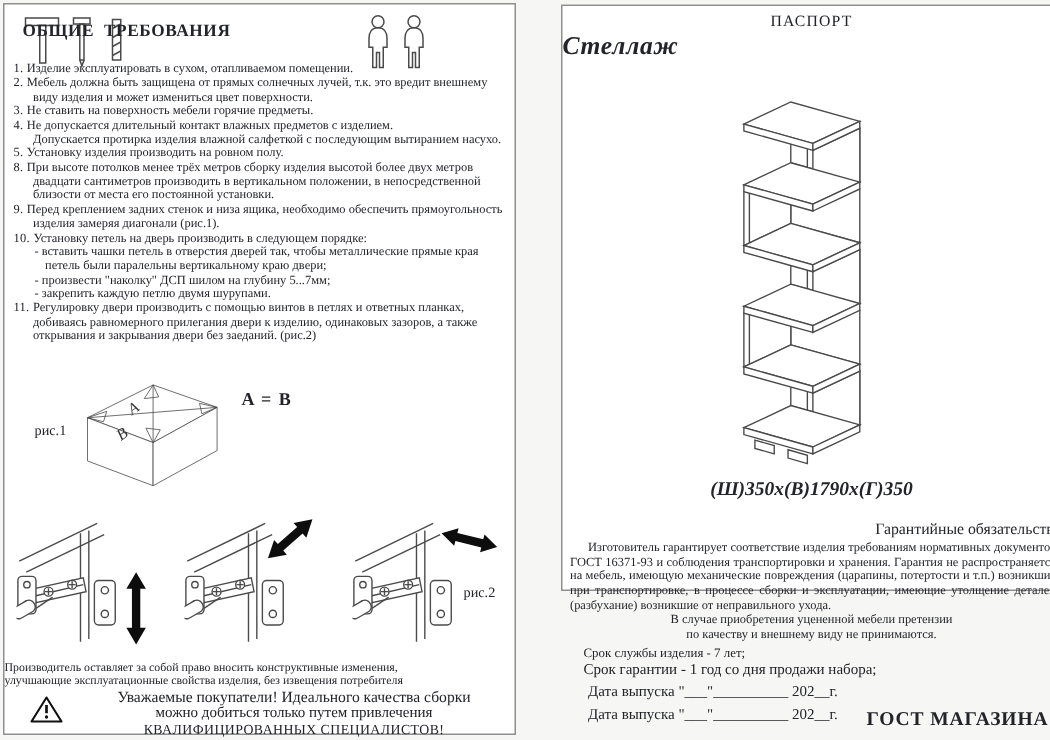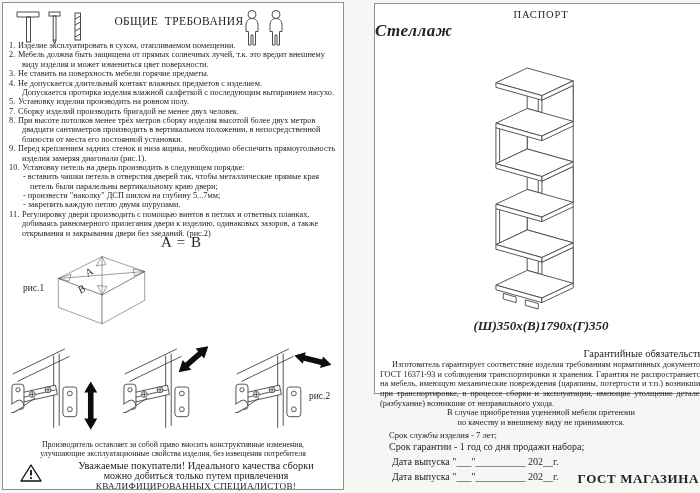--- a/index.html
+++ b/index.html
@@ -7,42 +7,42 @@
     width:700px;height:493px;position:relative;overflow:hidden;
     background:#f6f6f4;
     font-family:"Liberation Serif","DejaVu Serif",serif;
     color:#22242a;
   }
   .panel{position:absolute;background:#fff;border:1px solid #8f8f8f;box-sizing:border-box}
   #left-panel{left:2px;top:2px;width:342px;height:488px}
   #right-panel{left:374px;top:3px;width:334px;height:391px}
 
   
-  .lp-title{position:absolute;left:12px;right:0;top:12px;text-align:center;
-    font-weight:normal;font-size:11.5px;white-space:pre;letter-spacing:.4px}
+  .lp-title{position:absolute;left:12px;right:0;top:12px;
+    font-weight:bold;font-size:11.5px;white-space:pre;letter-spacing:.4px}
   #tools-icon{position:absolute;left:10px;top:3px}
   #persons-icon{position:absolute;left:238px;top:6px}
 
   #req-list{position:absolute;left:6px;right:3px;top:38px;font-size:8.3px;line-height:1.13}
   .req-item{padding-left:13px;text-indent:-13px}
   .req-text{white-space:pre-line}
   .req-num{letter-spacing:.2px}
   .req-sub{padding-left:21px;text-indent:-7px}
 
   #fig1-box{position:absolute;left:50px;top:246px}
   #fig1-label{position:absolute;left:20px;top:280px;font-size:9.5px}
-  #fig1-formula{position:absolute;left:158px;top:231px;font-size:15px;font-weight:normal;letter-spacing:1px}
+  #fig1-formula{position:absolute;left:158px;top:256px;font-size:12px;font-weight:bold;letter-spacing:1px}
 
   .hinge-fig{position:absolute;top:336px}
   #hinge-1{left:8px}
   #hinge-2{left:120px}
   #hinge-3{left:232px}
   #fig2-label{position:absolute;left:306px;top:388px;font-size:9.5px}
 
-  #manufacturer-note{position:absolute;left:0;right:0;top:437px;text-align:center;
+  #manufacturer-note{position:absolute;left:0;right:0;top:437px;text-align:left;
     font-size:7.9px;line-height:1.2}
   #warning-triangle{position:absolute;left:17px;top:460px}
   #customer-notice{position:absolute;left:52px;right:6px;top:457px;text-align:center;line-height:1.08}
   .notice-l1{font-size:10.4px}
   .notice-l2{font-size:10px}
   .notice-l3{font-size:9.2px;letter-spacing:.3px}
 
   
   .rp-header{position:absolute;left:0;right:0;top:5px;text-align:center;font-size:10.5px;letter-spacing:.8px}
   .rp-name{position:absolute;left:0;right:0;top:17px;text-align:left;
@@ -125,21 +125,20 @@
     </g>
   </svg>
 
   <div id="req-list">
       <div class="req-item"><span class="req-num">1. </span><span class="req-text">Изделие эксплуатировать в сухом, отапливаемом помещении.</span></div>
       <div class="req-item"><span class="req-num">2. </span><span class="req-text">Мебель должна быть защищена от прямых солнечных лучей, т.к. это вредит внешнему виду изделия и может измениться цвет поверхности.</span></div>
       <div class="req-item"><span class="req-num">3. </span><span class="req-text">Не ставить на поверхность мебели горячие предметы.</span></div>
       <div class="req-item"><span class="req-num">4. </span><span class="req-text">Не допускается длительный контакт влажных предметов с изделием.
 Допускается протирка изделия влажной салфеткой с последующим вытиранием насухо.</span></div>
       <div class="req-item"><span class="req-num">5. </span><span class="req-text">Установку изделия производить на ровном полу.</span></div>
-      <div class="req-item"><span class="req-num">7. </span><span class="req-text">Сборку изделий производить бригадой не менее двух человек.</span></div>
       <div class="req-item"><span class="req-num">8. </span><span class="req-text">При высоте потолков менее трёх метров сборку изделия высотой более двух метров двадцати сантиметров производить в вертикальном положении, в непосредственной близости от места его постоянной установки.</span></div>
       <div class="req-item"><span class="req-num">9. </span><span class="req-text">Перед креплением задних стенок и низа ящика, необходимо обеспечить прямоугольность изделия замеряя диагонали (рис.1).</span></div>
       <div class="req-item"><span class="req-num">10. </span><span class="req-text">Установку петель на дверь производить в следующем порядке:</span></div>
       <div class="req-sub">- вставить чашки петель в отверстия дверей так, чтобы металлические прямые края петель были паралельны вертикальному краю двери;</div>
       <div class="req-sub">- произвести "наколку" ДСП шилом на глубину 5...7мм;</div>
       <div class="req-sub">- закрепить каждую петлю двумя шурупами.</div>
       <div class="req-item"><span class="req-num">11. </span><span class="req-text">Регулировку двери производить с помощью винтов в петлях и ответных планках, добиваясь равномерного прилегания двери к изделию, одинаковых зазоров, а также открывания и закрывания двери без заеданий. (рис.2)</span></div>
     </div>
 
   <svg id="fig1-box" width="96" height="83" viewBox="0 0 180 155">

